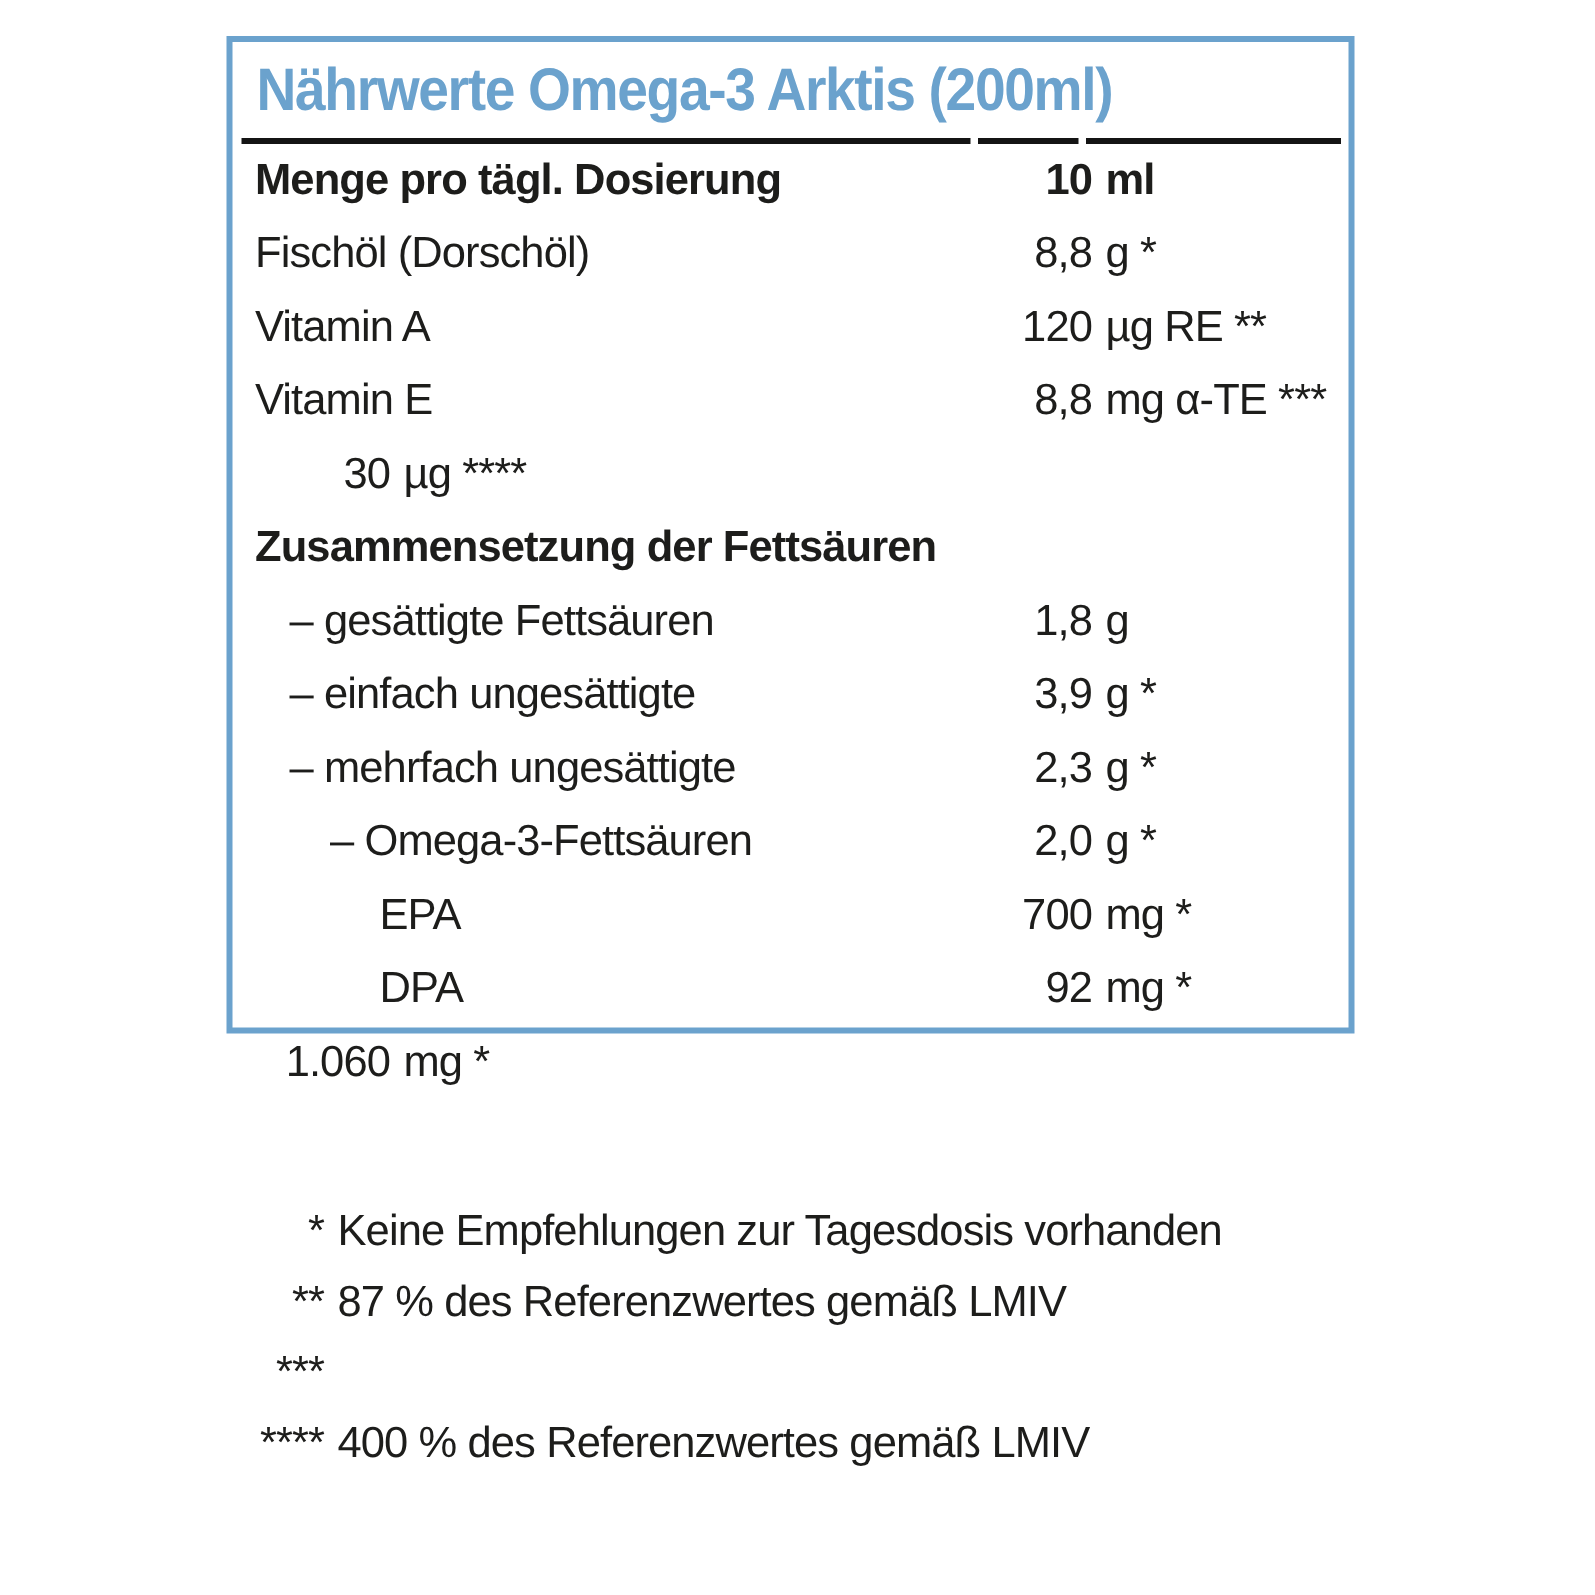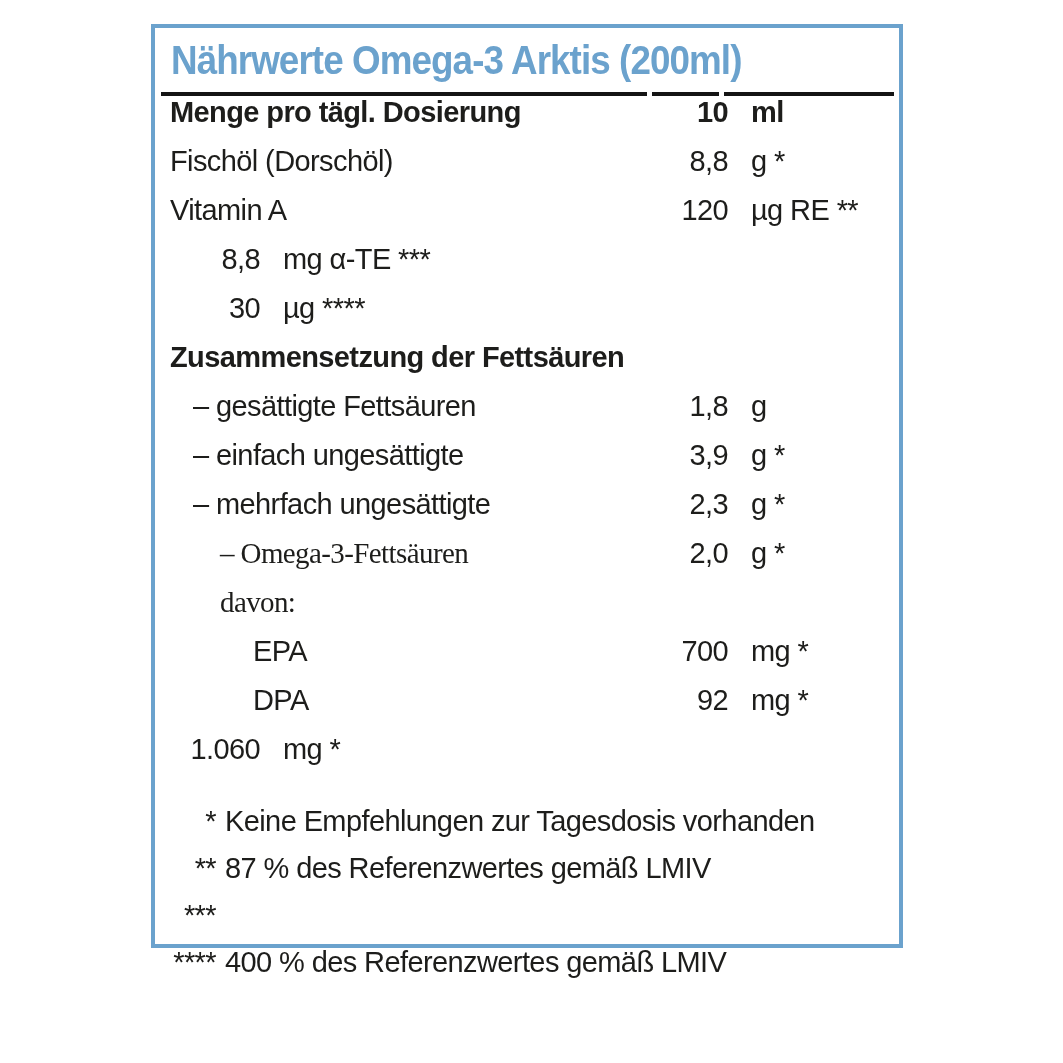--- a/index.html
+++ b/index.html
@@ -9,50 +9,50 @@
     --bg:#ffffff;
   }
   *{box-sizing:border-box;}
   html,body{margin:0;padding:0;}
   body{
     width:1063px;height:1063px;position:relative;overflow:hidden;
     background:var(--bg);color:var(--text);
     font-family:"Liberation Sans", sans-serif;
   }
   .panel{
-    position:absolute;left:151px;top:24px;width:752px;height:924px;
+    position:absolute;left:151px;top:24px;width:752px;height:665px;
     border:4px solid var(--accent);background:var(--bg);
   }
   .panel-title-wrap{
     height:64px;display:flex;align-items:center;padding-left:16px;
   }
   .panel-title{
     font-size:40px;font-weight:700;color:var(--accent);
     letter-spacing:-1px;white-space:nowrap;
     transform:scaleX(0.92);transform-origin:left center;
   }
   .rule{
     display:flex;gap:5px;margin:0 5px 0 6px;height:4px;
   }
   .rule span{background:var(--rule);height:4px;display:block;}
   .rule .seg1{width:486px;}
   .rule .seg2{width:67px;}
   .rule .seg3{flex:1;}
   .rows{}
   .row{
-    height:49px;display:flex;align-items:flex-start;
+    height:49px;display:flex;align-items:center;
     padding:0 13px 0 15px;font-size:29px;letter-spacing:-0.6px;
   }
   .row.bold{font-weight:700;}
   .row-label{flex:1;white-space:nowrap;overflow:hidden;}
   .row-label.indent-1{padding-left:23px;}
-  .row-label.indent-2{padding-left:50px;font-family:Liberation Serif, serif;}
+  .row-label.indent-2{padding-left:50px;}
   .row-label.indent-3{padding-left:83px;}
   .row-value{width:90px;text-align:right;white-space:nowrap;}
-  .row-unit{width:158px;padding-left:23px;text-align:left;white-space:nowrap;}
+  .row-unit{width:158px;padding-left:9px;text-align:left;white-space:nowrap;}
   .footnotes{
     position:absolute;left:0;top:798px;width:1063px;
     font-size:29px;letter-spacing:-0.6px;
   }
   .footnote{height:47px;display:flex;align-items:center;}
   .fn-marker{width:216px;text-align:right;white-space:nowrap;}
   .fn-text{margin-left:9px;white-space:nowrap;}
 </style>
 </head>
 <body>
@@ -76,20 +76,21 @@
         <span class="row-label indent-0">Fischöl (Dorschöl)</span>
         <span class="row-value">8,8</span>
         <span class="row-unit">g *</span>
       </div>
       <div class="row">
         <span class="row-label indent-0">Vitamin A</span>
         <span class="row-value">120</span>
         <span class="row-unit">µg RE **</span>
       </div>
       <div class="row">
+        <span class="row-label indent-0">Vitamin E</span>
         <span class="row-value">8,8</span>
         <span class="row-unit">mg α-TE ***</span>
       </div>
       <div class="row">
         <span class="row-value">30</span>
         <span class="row-unit">µg ****</span>
       </div>
       <div class="row bold">
         <span class="row-label indent-0">Zusammensetzung der Fettsäuren</span>
         <span class="row-value"></span>
@@ -107,25 +108,20 @@
       </div>
       <div class="row">
         <span class="row-label indent-1">– mehrfach ungesättigte</span>
         <span class="row-value">2,3</span>
         <span class="row-unit">g *</span>
       </div>
       <div class="row">
         <span class="row-label indent-2">– Omega-3-Fettsäuren</span>
         <span class="row-value">2,0</span>
         <span class="row-unit">g *</span>
-      </div>
-      <div class="row">
-        <span class="row-label indent-2">davon:</span>
-        <span class="row-value"></span>
-        <span class="row-unit"></span>
       </div>
       <div class="row">
         <span class="row-label indent-3">EPA</span>
         <span class="row-value">700</span>
         <span class="row-unit">mg *</span>
       </div>
       <div class="row">
         <span class="row-label indent-3">DPA</span>
         <span class="row-value">92</span>
         <span class="row-unit">mg *</span>

